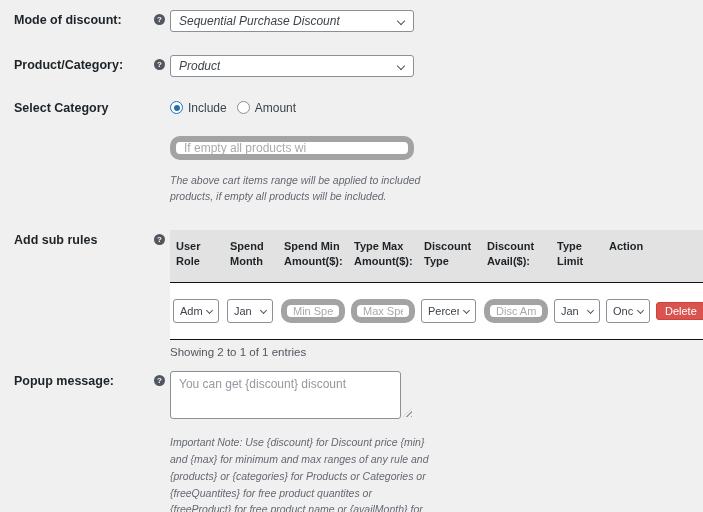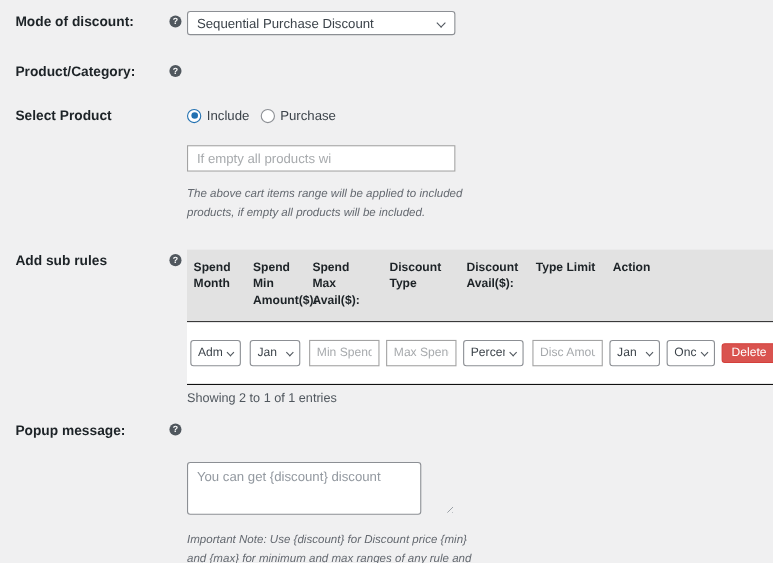--- a/index.html
+++ b/index.html
@@ -34,38 +34,38 @@
     height:22px; display:flex; align-items:center;
     padding:0 20px 0 8px; cursor:pointer; color:#3c434a; font-size:12px;
   }
   .sel .sel-text { overflow:hidden; white-space:nowrap; }
   .chev {
     position:absolute; right:9px; top:7px;
     width:6px; height:6px;
     border-right:1.5px solid #50575e; border-bottom:1.5px solid #50575e;
     transform:rotate(45deg); pointer-events:none;
   }
-  .sel-wide { width:244px; }
+  .sel-wide { width:244px;font-style:italic; }
 
   
   .radio-group { display:flex; align-items:center; gap:4px; padding-top:3px; font-size:12px; color:#3c434a; }
-  .radio-item { display:flex; align-items:flex-end; gap:5px; margin-right:6px; cursor:pointer; }
+  .radio-item { display:flex; align-items:flex-start; gap:5px; margin-right:6px; cursor:pointer; }
   .radio-circle {
     width:13px; height:13px; border-radius:50%;
     border:1px solid #8c8f94; background:#fff; position:relative; display:inline-block;
   }
   .radio-circle.checked { border:1.5px solid #2271b1; }
   .radio-circle.checked::after {
     content:""; position:absolute; left:2.5px; top:2.5px;
     width:6px; height:6px; border-radius:50%; background:#2271b1;
   }
 
   
   .txt {
-    background:#fff; border:1px solid #a3a3a3; border-radius:0;
+    background:#fff; border:6px solid #a3a3a3; border-radius:10px;
     height:24px; padding:0 8px; font-size:12px; color:#3c434a;
     font-family:"Liberation Sans", sans-serif;
   }
   .txt::placeholder { color:#a7aaad; opacity:1; }
   .txt-wide { width:244px; }
 
   .note {
     width:262px; margin-top:12px;
     font-style:italic; font-size:10.5px; line-height:1.6; color:#646970;
   }
@@ -94,25 +94,24 @@
   }
   .btn-add {
     background:#b91c1c; color:#fff; border:1px solid #1a639e; border-radius:3px;
     font-size:11px; padding:2px 9px; cursor:pointer; margin-right:6px; font-family:"Liberation Sans", sans-serif;
   }
   .entries-summary { margin-top:6px; font-size:11.5px; color:#50575e; }
 
   
   .popup-area { position:relative; width:244px; }
   textarea.popup-box {
-    width:213px; height:48px; resize:none;
+    width:231px; height:48px; resize:none;
     background:#fff; border:1px solid #8c8f94; border-radius:3px;
     padding:5px 8px; font-size:12px; color:#9399a0; line-height:1.3;
     font-family:"Liberation Sans", sans-serif;
-    margin-top:39px;
   }
   .resize-handle {
     position:absolute; right:2px; bottom:5px; width:9px; height:9px;
     background:repeating-linear-gradient(135deg, transparent 0 2px, #9aa0a6 2px 3.2px);
     clip-path:polygon(100% 0, 100% 100%, 0 100%);
     cursor:nwse-resize;
   }
 
   
   .mt-row2 { margin-top:23px; }
@@ -137,34 +136,40 @@
         <span class="chev"></span>
       </div>
     </div>
   </div>
 
   <div class="form-row mt-row2">
     <div class="row-label">Product/Category:</div>
     <div class="row-help">
       <span class="help-badge">?</span>
     </div>
+    <div class="row-field">
+      <div class="sel sel-wide">
+        <span class="sel-text">Product</span>
+        <span class="chev"></span>
+      </div>
+    </div>
   </div>
 
   <div class="form-row mt-row3">
-    <div class="row-label">Select Product</div>
+    <div class="row-label">Select Category</div>
     <div class="row-help"></div>
     <div class="row-field">
       <div class="radio-group">
         <span class="radio-item">
           <span class="radio-circle checked"></span>
           <span>Include</span>
         </span>
         <span class="radio-item">
           <span class="radio-circle"></span>
-          <span>Purchase</span>
+          <span>Amount</span>
         </span>
       </div>
     </div>
   </div>
 
   <div class="form-row mt-input">
     <div class="row-label"></div>
     <div class="row-help"></div>
     <div class="row-field">
       <input class="txt txt-wide" type="text" placeholder="If empty all products wi" style="">
@@ -174,23 +179,24 @@
 
   <div class="form-row mt-table">
     <div class="row-label">Add sub rules</div>
     <div class="row-help">
       <span class="help-badge">?</span>
     </div>
     <div class="row-field">
       <div class="rules-table">
 
         <div class="rules-grid rules-head">
+          <div class="hcell">User Role</div>
           <div class="hcell">Spend Month</div>
           <div class="hcell">Spend Min Amount($):</div>
-          <div class="hcell">Spend Max Avail($):</div>
+          <div class="hcell">Type Max Amount($):</div>
           <div class="hcell">Discount Type</div>
           <div class="hcell">Discount Avail($):</div>
           <div class="hcell">Type Limit</div>
           <div class="hcell">Action</div>
         </div>
 
         <div class="rules-grid rules-body">
           <div class="bcell">
             <div class="sel sel-sm w46">
               <span class="sel-text">Admin</span>

